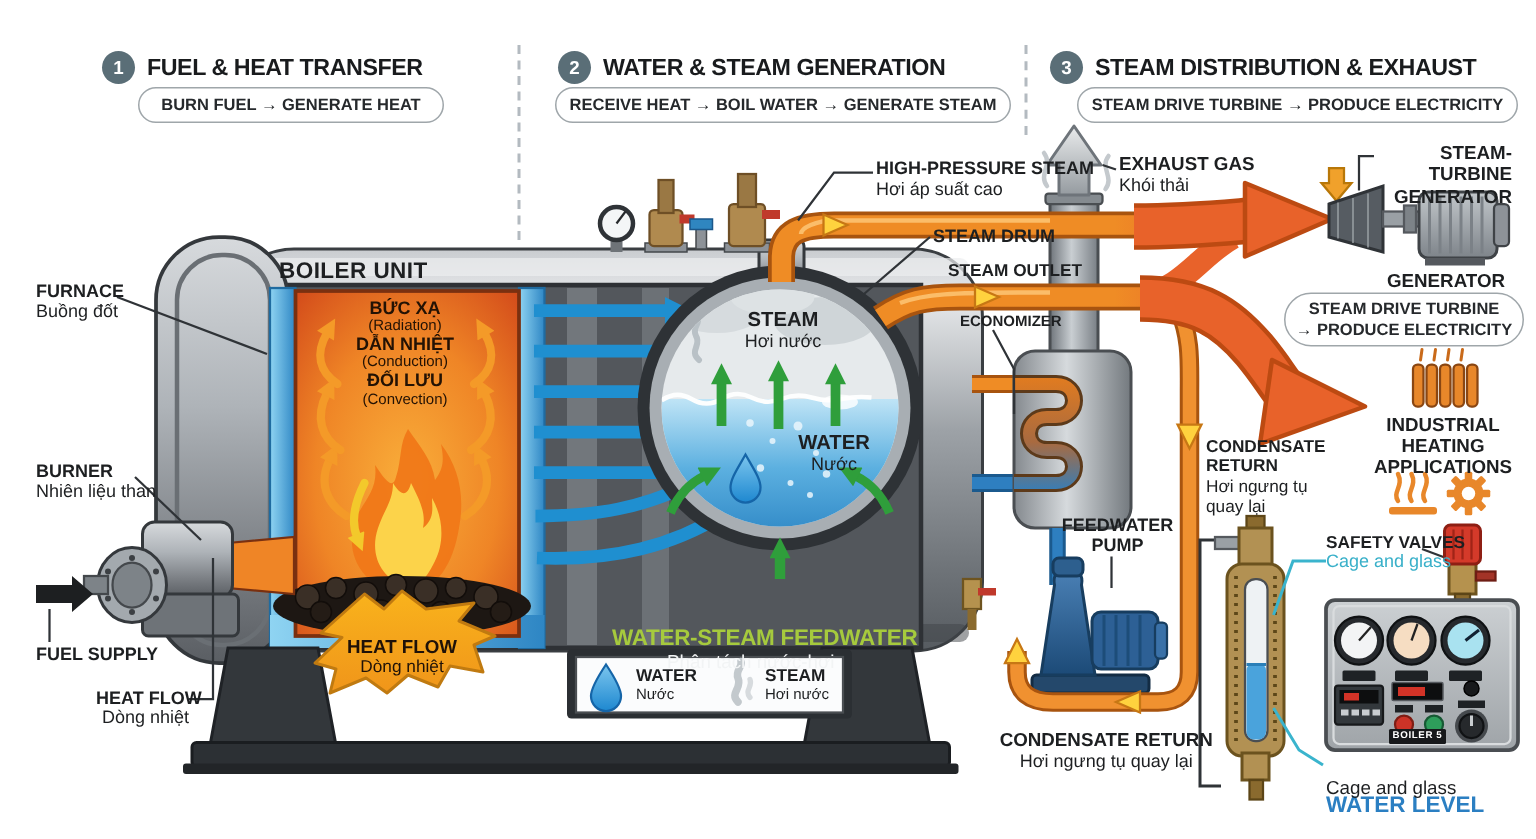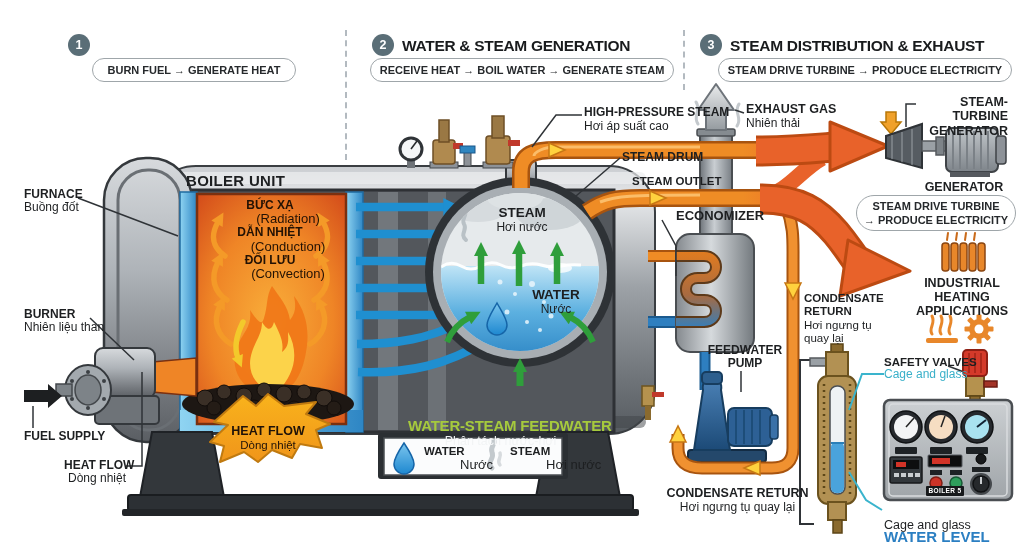--- a/index.html
+++ b/index.html
@@ -3,21 +3,21 @@
 <meta charset="utf-8">
 <style>
   html,body{margin:0;padding:0;background:#fff;}
   .stage{position:relative;width:1024px;height:559px;overflow:hidden;background:#fff;
          font-family:"Liberation Sans",sans-serif;}
   svg.art{position:absolute;left:0;top:0;z-index:1;}
   .t{position:absolute;z-index:2;color:#1d1f21;line-height:1.1;white-space:nowrap;}
   .wrap{white-space:normal;}
   .b{font-weight:bold;}
   .ctr{text-align:center;}
-  .rt{text-align:right;}.fs11{font-size:13px;margin-left:36px;}.fs115{font-size:11.5px;}
+  .rt{text-align:right;}.fs11{font-size:10px;}.fs115{font-size:11.5px;}
   .fs12{font-size:12px;}.fs125{font-size:12.5px;}
   .fs135{font-size:13.5px;}.fs15{font-size:15px;margin-top:28px;}
   .step-circle{position:absolute;z-index:2;width:22px;height:22px;border-radius:50%;
     background:#5a6e77;color:#fff;font-weight:bold;font-size:12.5px;display:flex;
     align-items:center;justify-content:center;}
   .step-title{position:absolute;z-index:2;font-weight:800;font-size:15.5px;
     letter-spacing:-0.3px;color:#191b1d;white-space:nowrap;}
   .pill{position:absolute;z-index:2;border:1.5px solid #9fa6aa;border-radius:13px;
     background:#fff;display:flex;align-items:center;justify-content:center;
     font-weight:bold;font-size:11px;color:#26292c;white-space:nowrap;padding:0 8px;}
@@ -494,20 +494,21 @@
   <path d="M620,158 L576,196"></path>
   <path d="M662,220 L676,246 L676,276"></path>
   <path d="M744,113 L735,110"></path>
   <path d="M741,371 V392"></path>
   <path d="M916,104 L906,104 L906,127"></path>
   <polygon points="24,390 48,390 48,384 62,396 48,408 48,402 24,402" fill="#1d1f21" stroke="none"></polygon>
 </g>
 </svg>
 
 <div class="step-circle" style="left:68px;top:34px;">1</div>
+<div class="step-title" style="left:98px;top:37px;">FUEL &amp; HEAT TRANSFER</div>
 <div class="pill" style="left:92px;top:58px;width:186px;height:22px;">BURN FUEL → GENERATE HEAT</div>
 
 <div class="vdash" style="left:345px;top:30px;height:130px;"></div>
 
 <div class="step-circle" style="left:372px;top:34px;">2</div>
 <div class="step-title" style="left:402px;top:37px;">WATER &amp; STEAM GENERATION</div>
 <div class="pill" style="left:370px;top:58px;width:286px;height:22px;">RECEIVE HEAT → BOIL WATER → GENERATE STEAM</div>
 
 <div class="vdash" style="left:683px;top:30px;height:60px;"></div>
 
@@ -560,21 +561,21 @@
   <div class="b fs125">HEAT FLOW</div>
   <div class="fs115">Dòng nhiệt</div>
 </div>
 
 <div class="t b fs12" style="left:584px;top:106px;">HIGH-PRESSURE STEAM</div>
 <div class="t fs12" style="left:584px;top:120px;">Hơi áp suất cao</div>
 <div class="t b fs12" style="left:622px;top:151px;">STEAM DRUM</div>
 <div class="t b fs115" style="left:632px;top:175px;">STEAM OUTLET</div>
 <div class="t b fs11" style="left:640px;top:209px;">ECONOMIZER</div>
 <div class="t b fs125" style="left:746px;top:103px;">EXHAUST GAS</div>
-<div class="t fs12" style="left:746px;top:117px;">Nhiên thải</div>
+<div class="t fs12" style="left:746px;top:117px;">Khói thải</div>
 
 <div class="t b fs12 ctr wrap" style="left:703px;top:344px;width:84px;">FEEDWATER PUMP</div>
 
 <div class="t wrap" style="left:804px;top:292px;width:80px;">
   <div class="b fs115 wrap">CONDENSATE RETURN</div>
   <div class="fs115 wrap" style="margin-top:2px;">Hơi ngưng tụ quay lại</div>
 </div>
 
 <div class="t ctr" style="left:655px;top:487px;width:165px;">
   <div class="b fs125">CONDENSATE RETURN</div>

